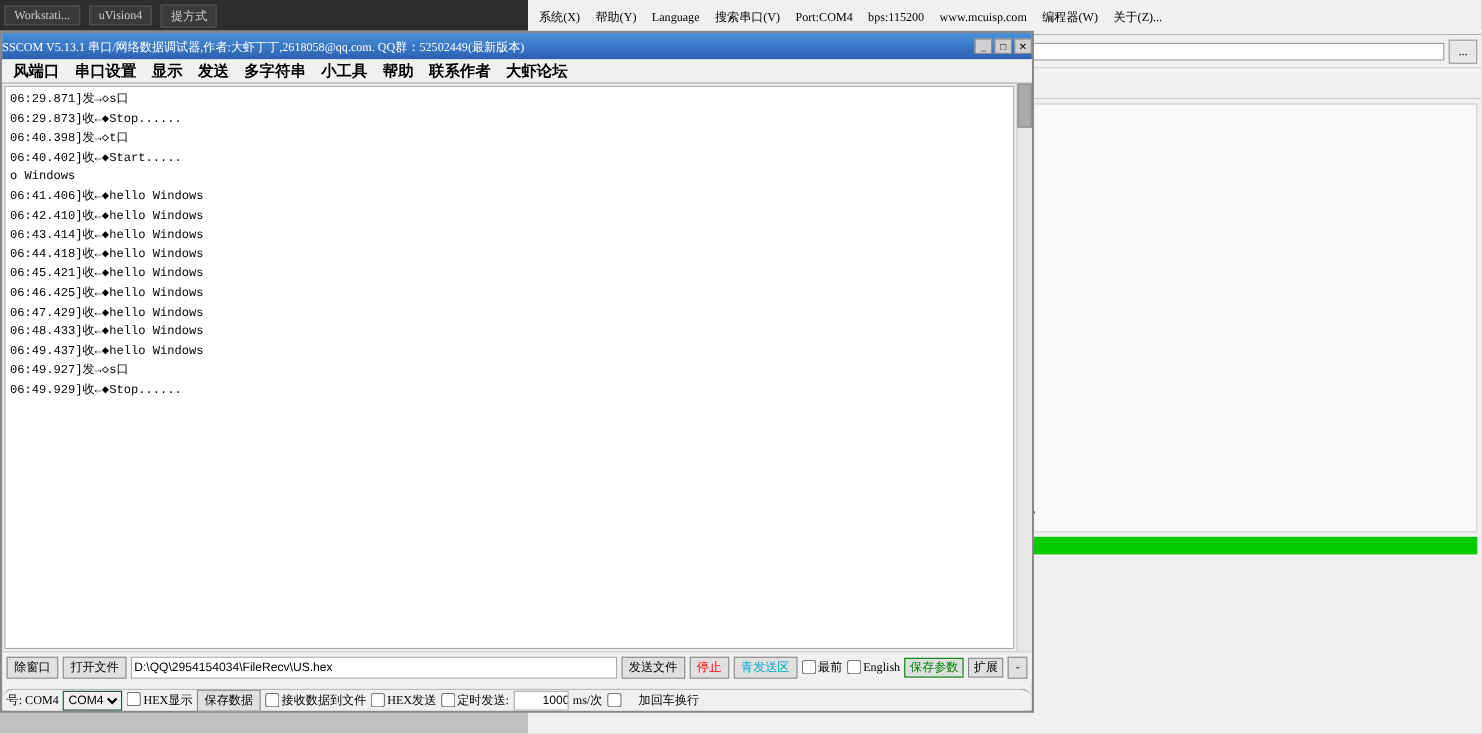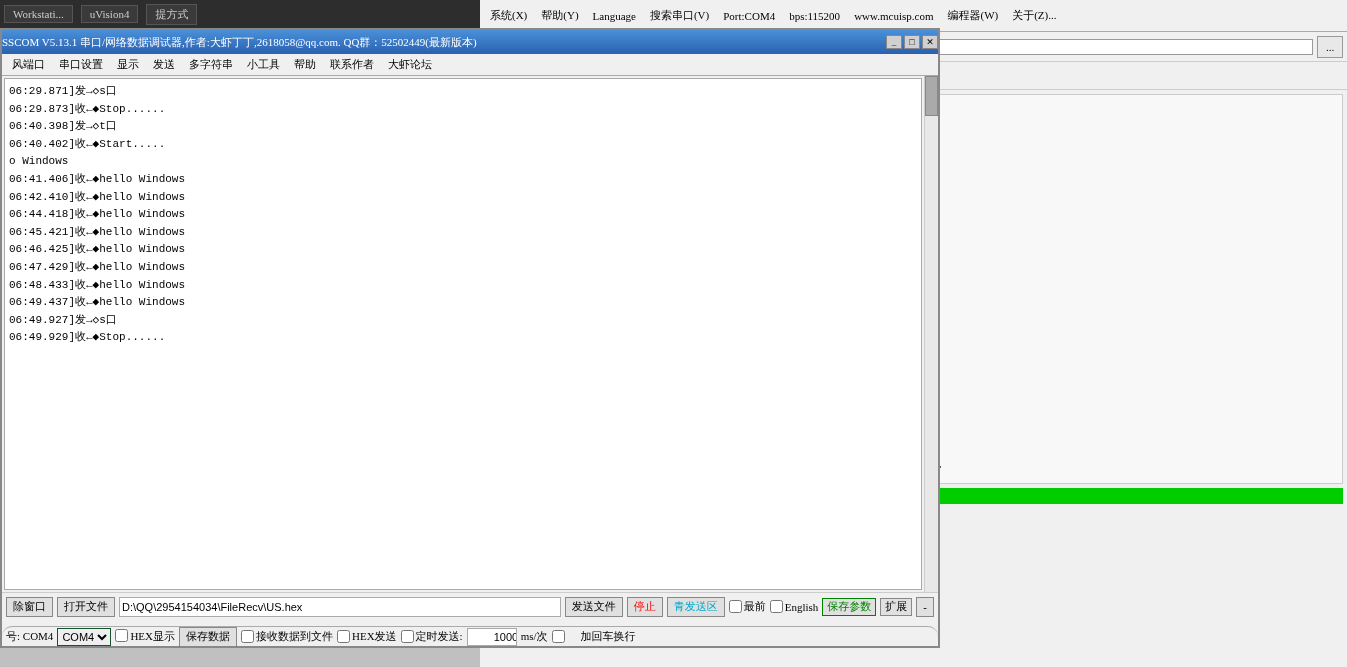--- a/index.html
+++ b/index.html
@@ -168,24 +168,25 @@
     .sscom-menubar {
       background: #f0f0f0;
       height: 22px;
       display: flex;
       align-items: center;
       border-bottom: 1px solid #aaa;
       padding: 0 4px;
       gap: 2px;
     }
     .sscom-menu-item {
-      font-size: 11px;
+      font-size: 14px;
       padding: 1px 6px;
       color: #000;
       cursor: pointer;
+      font-weight: bold;
     }
 
     .sscom-display {
       flex: 1;
       background: white;
       border: 1px solid #aaa;
       margin: 2px;
       padding: 4px;
       overflow-y: auto;
       font-family: "Courier New", monospace;
@@ -387,20 +388,21 @@
         <div class="sscom-display-line">06:29.873]收←◆Stop......</div>
         <div class="sscom-display-line"></div>
         <div class="sscom-display-line">06:40.398]发→◇t口</div>
         <div class="sscom-display-line">06:40.402]收←◆Start.....</div>
         <div class="sscom-display-line">o Windows</div>
         <div class="sscom-display-line"></div>
         <div class="sscom-display-line">06:41.406]收←◆hello Windows</div>
         <div class="sscom-display-line"></div>
         <div class="sscom-display-line">06:42.410]收←◆hello Windows</div>
         <div class="sscom-display-line"></div>
+        <div class="sscom-display-line">06:43.414]收←◆hello Windows</div>
         <div class="sscom-display-line"></div>
         <div class="sscom-display-line">06:44.418]收←◆hello Windows</div>
         <div class="sscom-display-line"></div>
         <div class="sscom-display-line">06:45.421]收←◆hello Windows</div>
         <div class="sscom-display-line"></div>
         <div class="sscom-display-line">06:46.425]收←◆hello Windows</div>
         <div class="sscom-display-line"></div>
         <div class="sscom-display-line">06:47.429]收←◆hello Windows</div>
         <div class="sscom-display-line"></div>
         <div class="sscom-display-line">06:48.433]收←◆hello Windows</div>

